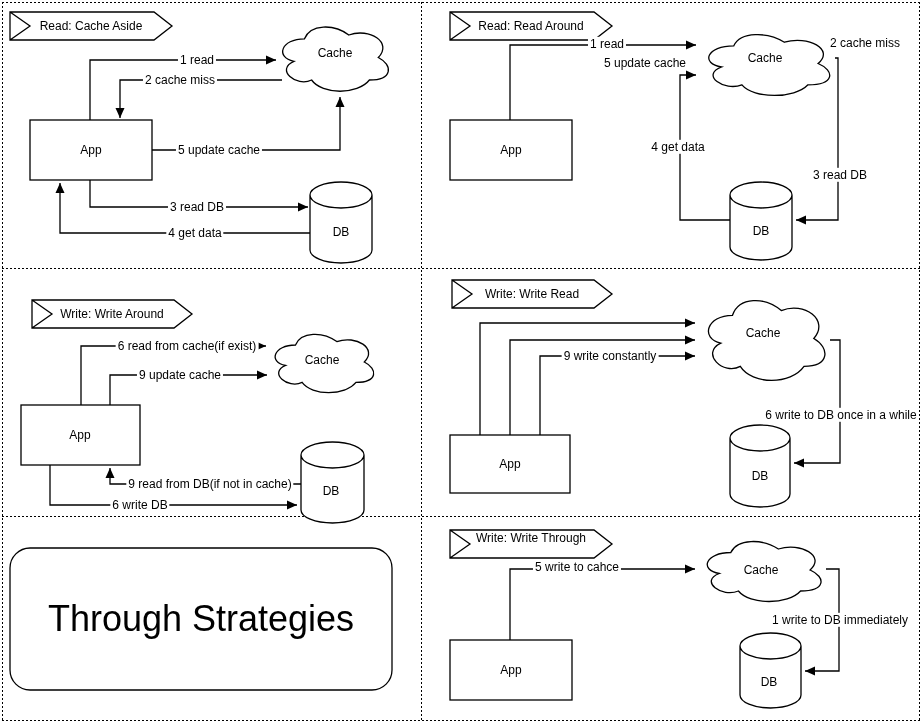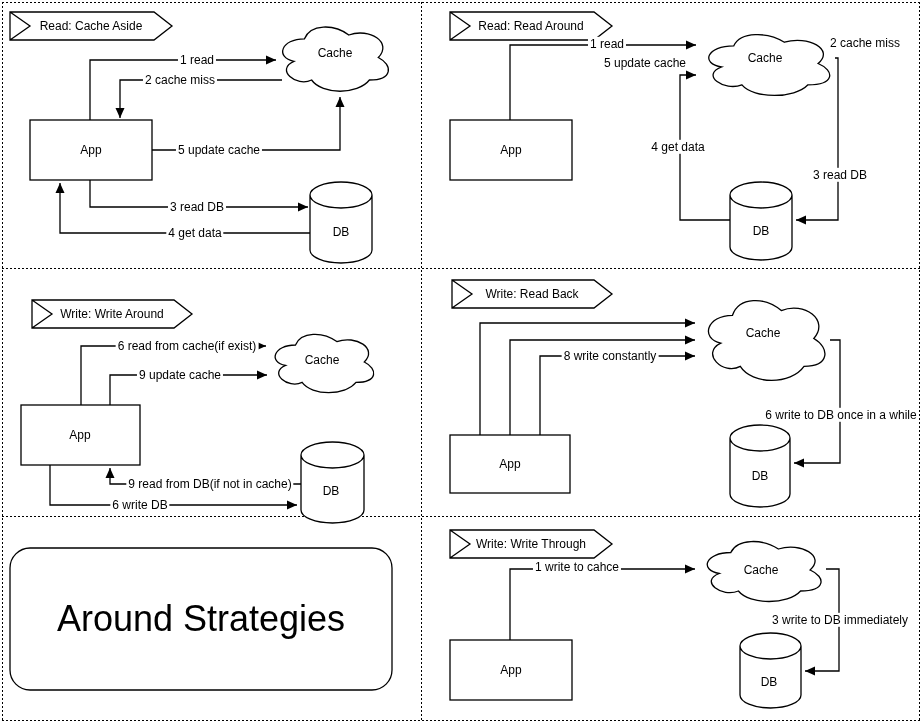--- a/index.html
+++ b/index.html
@@ -119,50 +119,50 @@
       </defs>
       <polyline class="edge" points="58,166 58,54 273,54" marker-end="url(#ah-mr)"></polyline>
       <polyline class="edge" points="88,166 88,71 273,71" marker-end="url(#ah-mr)"></polyline>
       <polyline class="edge" points="118,166 118,87 273,87" marker-end="url(#ah-mr)"></polyline>
       <polyline class="edge" points="408,71 418,71 418,194 372,194" marker-end="url(#ah-mr)"></polyline>
       <path class="shape" d="M30,11 L172,11 L190,25 L172,39 L30,39 Z M30,11 L50,25 L30,39"></path>
       <rect class="shape" x="28" y="166" width="120" height="58"></rect>
       <path class="shape" d="M310.5,46.3 C284.5,46.3 278.0,69.5 298.8,74.2 C278.0,84.4 301.4,106.7 318.3,97.4 C330.0,116.0 369.0,116.0 382.0,97.4 C408.0,97.4 408.0,78.8 391.8,69.5 C408.0,50.9 382.0,32.3 359.3,41.6 C343.0,27.6 317.0,27.6 310.5,46.3 Z"></path>
       <path class="shape" d="M308,169 A30,13 0 0 1 368,169 A30,13 0 0 1 308,169 L308,225 A30,13 0 0 0 368,225 L368,169"></path>
     </svg>
-    <div class="nlabel" style="left:110px;top:25px">Write: Read Back</div>
+    <div class="nlabel" style="left:110px;top:25px">Write: Write Read</div>
     <div class="nlabel" style="left:88px;top:195px">App</div>
     <div class="nlabel" style="left:341px;top:64px">Cache</div>
     <div class="nlabel" style="left:338px;top:207px">DB</div>
-    <div class="elabel" style="left:188px;top:87px">8 write constantly</div>
+    <div class="elabel" style="left:188px;top:87px">9 write constantly</div>
     <div class="elabel" style="left:419px;top:146px">6 write to DB once in a while</div>
   </div>
 
   <div class="panel" style="left:2px;top:517px;width:419px;height:204px">
     <svg width="419" height="204">
       <rect class="shape" x="8" y="31" width="382" height="142" rx="20" ry="20"></rect>
     </svg>
-    <div class="title-label" style="left:199px;top:102px">Around Strategies</div>
+    <div class="title-label" style="left:199px;top:102px">Through Strategies</div>
   </div>
 
   <div class="panel" style="left:422px;top:517px;width:498px;height:204px">
     <svg width="498" height="204">
       <defs>
         <marker id="ah-br" markerWidth="13" markerHeight="11" refX="11" refY="5.5" orient="auto" markerUnits="userSpaceOnUse">
           <path d="M1,1 L11,5.5 L1,10 Z" fill="#000"></path>
         </marker>
       </defs>
       <polyline class="edge" points="88,123 88,52 273,52" marker-end="url(#ah-br)"></polyline>
       <polyline class="edge" points="404,52 417,52 417,154 383,154" marker-end="url(#ah-br)"></polyline>
       <path class="shape" d="M28,13 L172,13 L190,27 L172,41 L28,41 Z M28,13 L48,27 L28,41"></path>
       <rect class="shape" x="28" y="123" width="122" height="60"></rect>
       <path class="shape" d="M308.8,35.5 C283.4,35.5 277.0,53.0 297.3,56.5 C277.0,64.2 299.9,81.0 316.4,74.0 C327.8,88.0 365.9,88.0 378.6,74.0 C404.0,74.0 404.0,60.0 388.1,53.0 C404.0,39.0 378.6,25.0 356.4,32.0 C340.5,21.5 315.1,21.5 308.8,35.5 Z"></path>
       <path class="shape" d="M318,129 A30.5,13 0 0 1 379,129 A30.5,13 0 0 1 318,129 L318,178 A30.5,13 0 0 0 379,178 L379,129"></path>
     </svg>
-    <div class="nlabel" style="left:109px;top:27px">Write: Write Through</div>
+    <div class="nlabel" style="left:109px;top:21px">Write: Write Through</div>
     <div class="nlabel" style="left:89px;top:153px">App</div>
     <div class="nlabel" style="left:339px;top:53px">Cache</div>
     <div class="nlabel" style="left:347px;top:165px">DB</div>
-    <div class="elabel" style="left:155px;top:50px">1 write to cahce</div>
-    <div class="elabel" style="left:418px;top:103px">3 write to DB immediately</div>
+    <div class="elabel" style="left:155px;top:50px">5 write to cahce</div>
+    <div class="elabel" style="left:418px;top:103px">1 write to DB immediately</div>
   </div>
 
 </div>
 
 </body></html>

